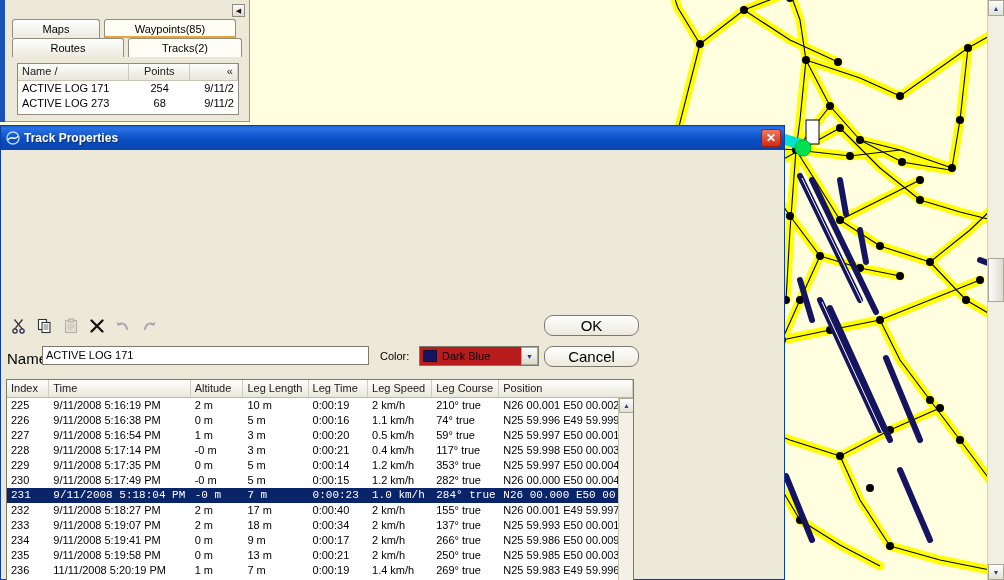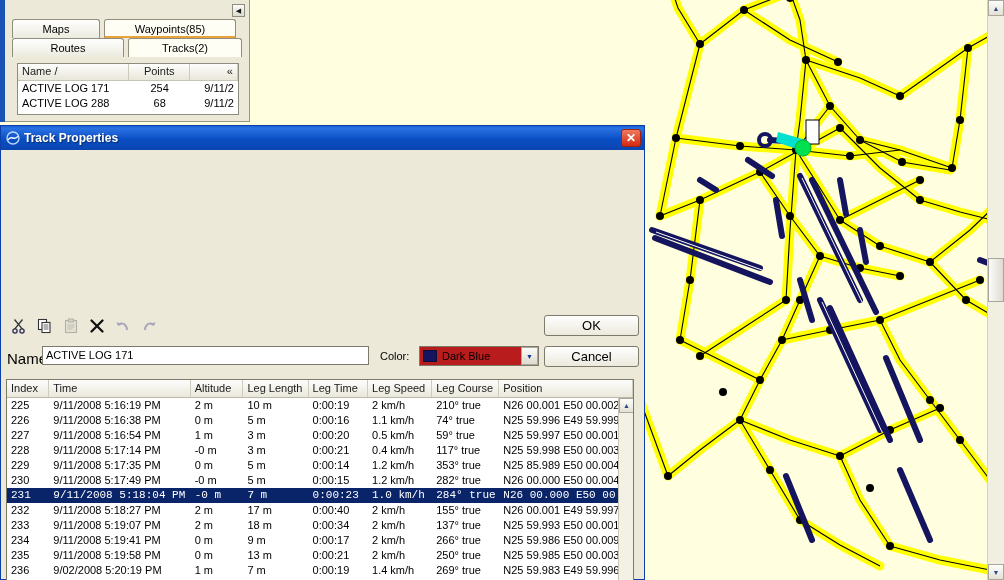--- a/index.html
+++ b/index.html
@@ -97,21 +97,21 @@
     white-space: nowrap; overflow: hidden;
   }
   #track-list .row { display: flex; height: 15px; font-size: 11px; }
   #track-list .row div { padding: 1px 4px; box-sizing: border-box; white-space: nowrap; overflow: hidden; }
   .tl-c0 { width: 112px; }
   .tl-c1 { width: 62px; text-align: center; }
   .tl-c2 { width: 48px; text-align: right; }
 
   
   #dialog {
-    position: absolute; left: 0; top: 125px; width: 645px; height: 455px;
+    position: absolute; left: 0; top: 125px; width: 785px; height: 455px;
     background: #ece9d8; box-sizing: border-box;
     border: 1px solid #0a3fa8;
   }
   #dlg-title {
     height: 24px; width: 100%;
     background: linear-gradient(180deg,#1c62d6 0%,#2a72e4 10%,#0a4ec4 55%,#0b45b0 100%);
     display: flex; align-items: center; box-sizing: border-box;
     padding: 0 2px 0 4px; position: relative;
   }
   #dlg-title .t-ico {
@@ -158,22 +158,22 @@
     width: 17px; height: 18px; flex: none; margin-right: 0px;
     background: linear-gradient(#fbfbfa,#dddbcd);
     border: 1px solid #a8a79a; box-sizing: border-box;
     display:flex; align-items:center; justify-content:center;
     font-size: 7px; color: #18398f;
   }
 
   .dlg-btn {
     position: absolute; height: 21px; width: 95px;
     background: linear-gradient(#fefefe,#eceadd);
-    border: 1px solid #7d7a6c; border-radius: 3px;
-    font-size: 13px; color: #000; box-sizing: border-box;
+    border: 1px solid #7d7a6c; border-radius: 9px;
+    font-size: 15px; color: #000; box-sizing: border-box;
     display: flex; align-items: center; justify-content: center;
   }
 
   
   #ptable {
     position: absolute; left: 5px; top: 229px; width: 628px; height: 257px;
     background: #fff; border: 1px solid #7d7a6c; box-sizing: border-box;
     overflow: hidden;
   }
   #ptable-hdr {
@@ -432,21 +432,21 @@
         <div class="tl-c0"><span>Name</span> <span>/</span></div>
         <div class="tl-c1"><span>Points</span></div>
         <div class="tl-c2"><span>«</span></div>
       </div>
       <div class="row">
         <div class="tl-c0">ACTIVE LOG 171</div>
         <div class="tl-c1">254</div>
         <div class="tl-c2">9/11/2</div>
       </div>
       <div class="row">
-        <div class="tl-c0">ACTIVE LOG 288</div>
+        <div class="tl-c0">ACTIVE LOG 273</div>
         <div class="tl-c1">68</div>
         <div class="tl-c2">9/11/2</div>
       </div>
     </div>
   </div>
 
   <div id="dialog">
 
     <div id="dlg-title">
       <span class="t-ico">
@@ -576,21 +576,21 @@
               <div class="td c-pos">N25 59.998 E50 00.003</div>
             </div>
             <div class="trow">
               <div class="td c-index">229</div>
               <div class="td c-time">9/11/2008 5:17:35 PM</div>
               <div class="td c-alt">0 m</div>
               <div class="td c-leglen">5 m</div>
               <div class="td c-legtim">0:00:14</div>
               <div class="td c-legspd">1.2 km/h</div>
               <div class="td c-legcrs">353° true</div>
-              <div class="td c-pos">N25 85.989 E50 00.004</div>
+              <div class="td c-pos">N25 59.997 E50 00.004</div>
             </div>
             <div class="trow">
               <div class="td c-index">230</div>
               <div class="td c-time">9/11/2008 5:17:49 PM</div>
               <div class="td c-alt">-0 m</div>
               <div class="td c-leglen">5 m</div>
               <div class="td c-legtim">0:00:15</div>
               <div class="td c-legspd">1.2 km/h</div>
               <div class="td c-legcrs">282° true</div>
               <div class="td c-pos">N26 00.000 E50 00.004</div>
@@ -640,21 +640,21 @@
               <div class="td c-time">9/11/2008 5:19:58 PM</div>
               <div class="td c-alt">0 m</div>
               <div class="td c-leglen">13 m</div>
               <div class="td c-legtim">0:00:21</div>
               <div class="td c-legspd">2 km/h</div>
               <div class="td c-legcrs">250° true</div>
               <div class="td c-pos">N25 59.985 E50 00.003</div>
             </div>
             <div class="trow">
               <div class="td c-index">236</div>
-              <div class="td c-time">9/02/2008 5:20:19 PM</div>
+              <div class="td c-time">11/11/2008 5:20:19 PM</div>
               <div class="td c-alt">1 m</div>
               <div class="td c-leglen">7 m</div>
               <div class="td c-legtim">0:00:19</div>
               <div class="td c-legspd">1.4 km/h</div>
               <div class="td c-legcrs">269° true</div>
               <div class="td c-pos">N25 59.983 E49 59.996</div>
             </div>
             <div class="trow">
               <div class="td c-index">237</div>
               <div class="td c-time">9/11/2008 5:20:38 PM</div>

